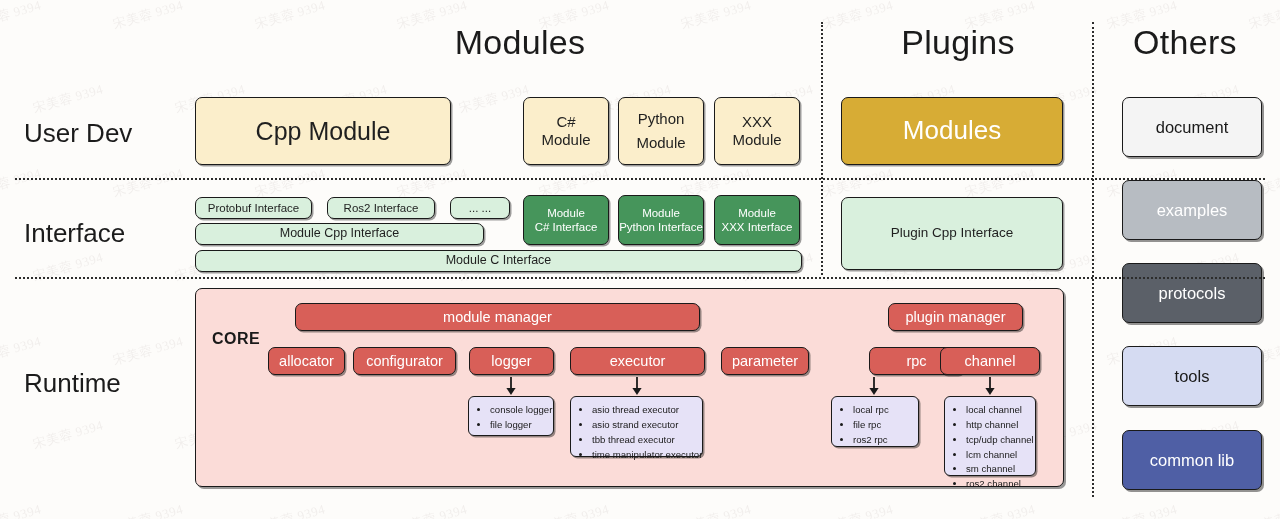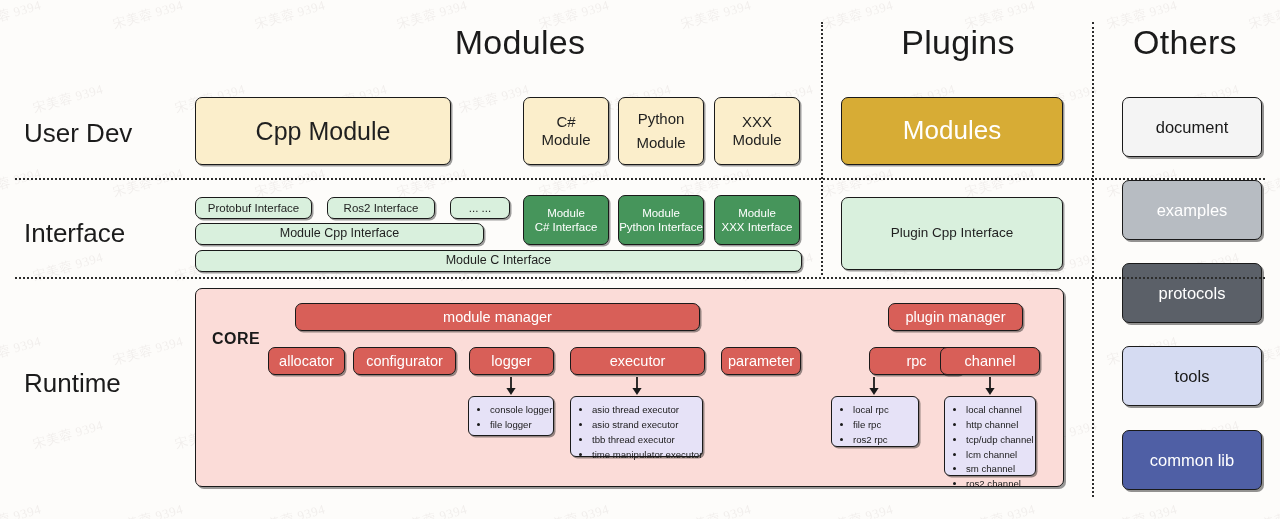--- a/index.html
+++ b/index.html
@@ -345,21 +345,21 @@
   </div>
   <div class="r-box" style="left:353px; top:347px; width:103px; height:28px;">
     <span>configurator</span>
   </div>
   <div class="r-box" style="left:469px; top:347px; width:85px; height:28px;">
     <span>logger</span>
   </div>
   <div class="r-box" style="left:570px; top:347px; width:135px; height:28px;">
     <span>executor</span>
   </div>
-  <div class="r-box" style="left:721px; top:347px; width:80px; height:28px;">
+  <div class="r-box" style="left:721px; top:347px; width:88px; height:28px;">
     <span>parameter</span>
   </div>
   <div class="r-box" style="left:869px; top:347px; width:95px; height:28px;">
     <span>rpc</span>
   </div>
   <div class="r-box" style="left:940px; top:347px; width:100px; height:28px;">
     <span>channel</span>
   </div>
 
   <div class="arrow" style="left:504px; top:377px;">

